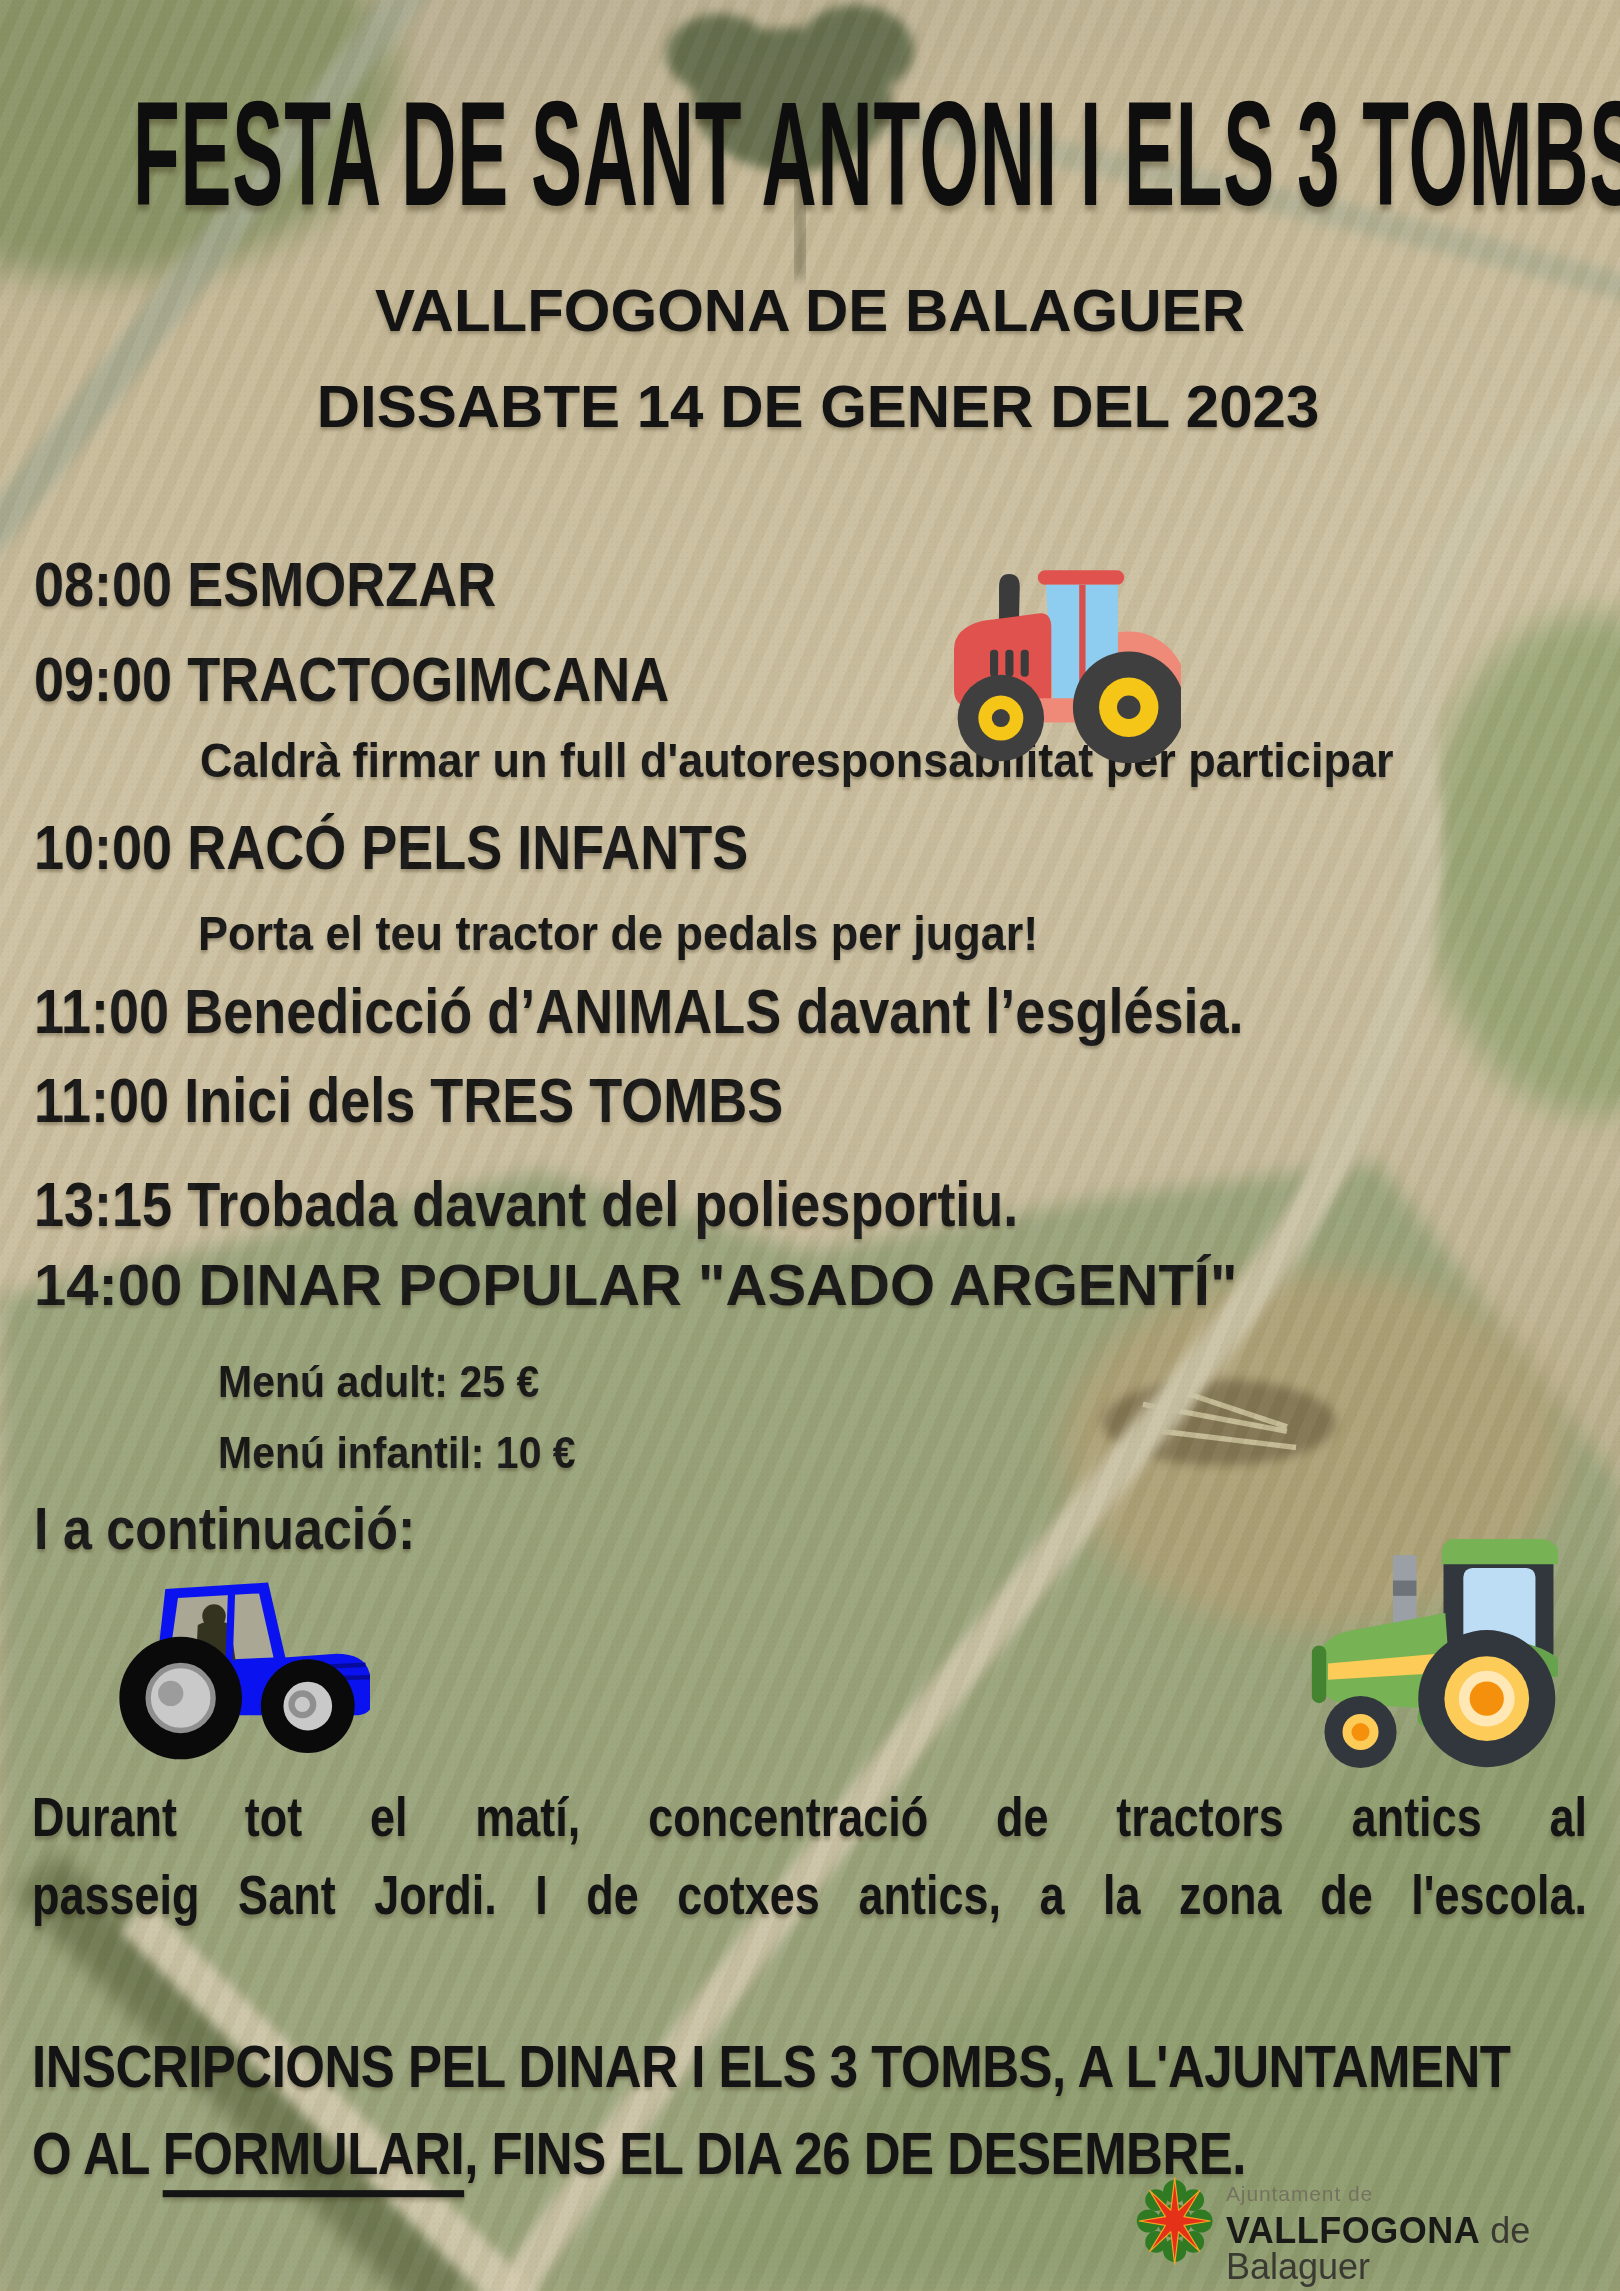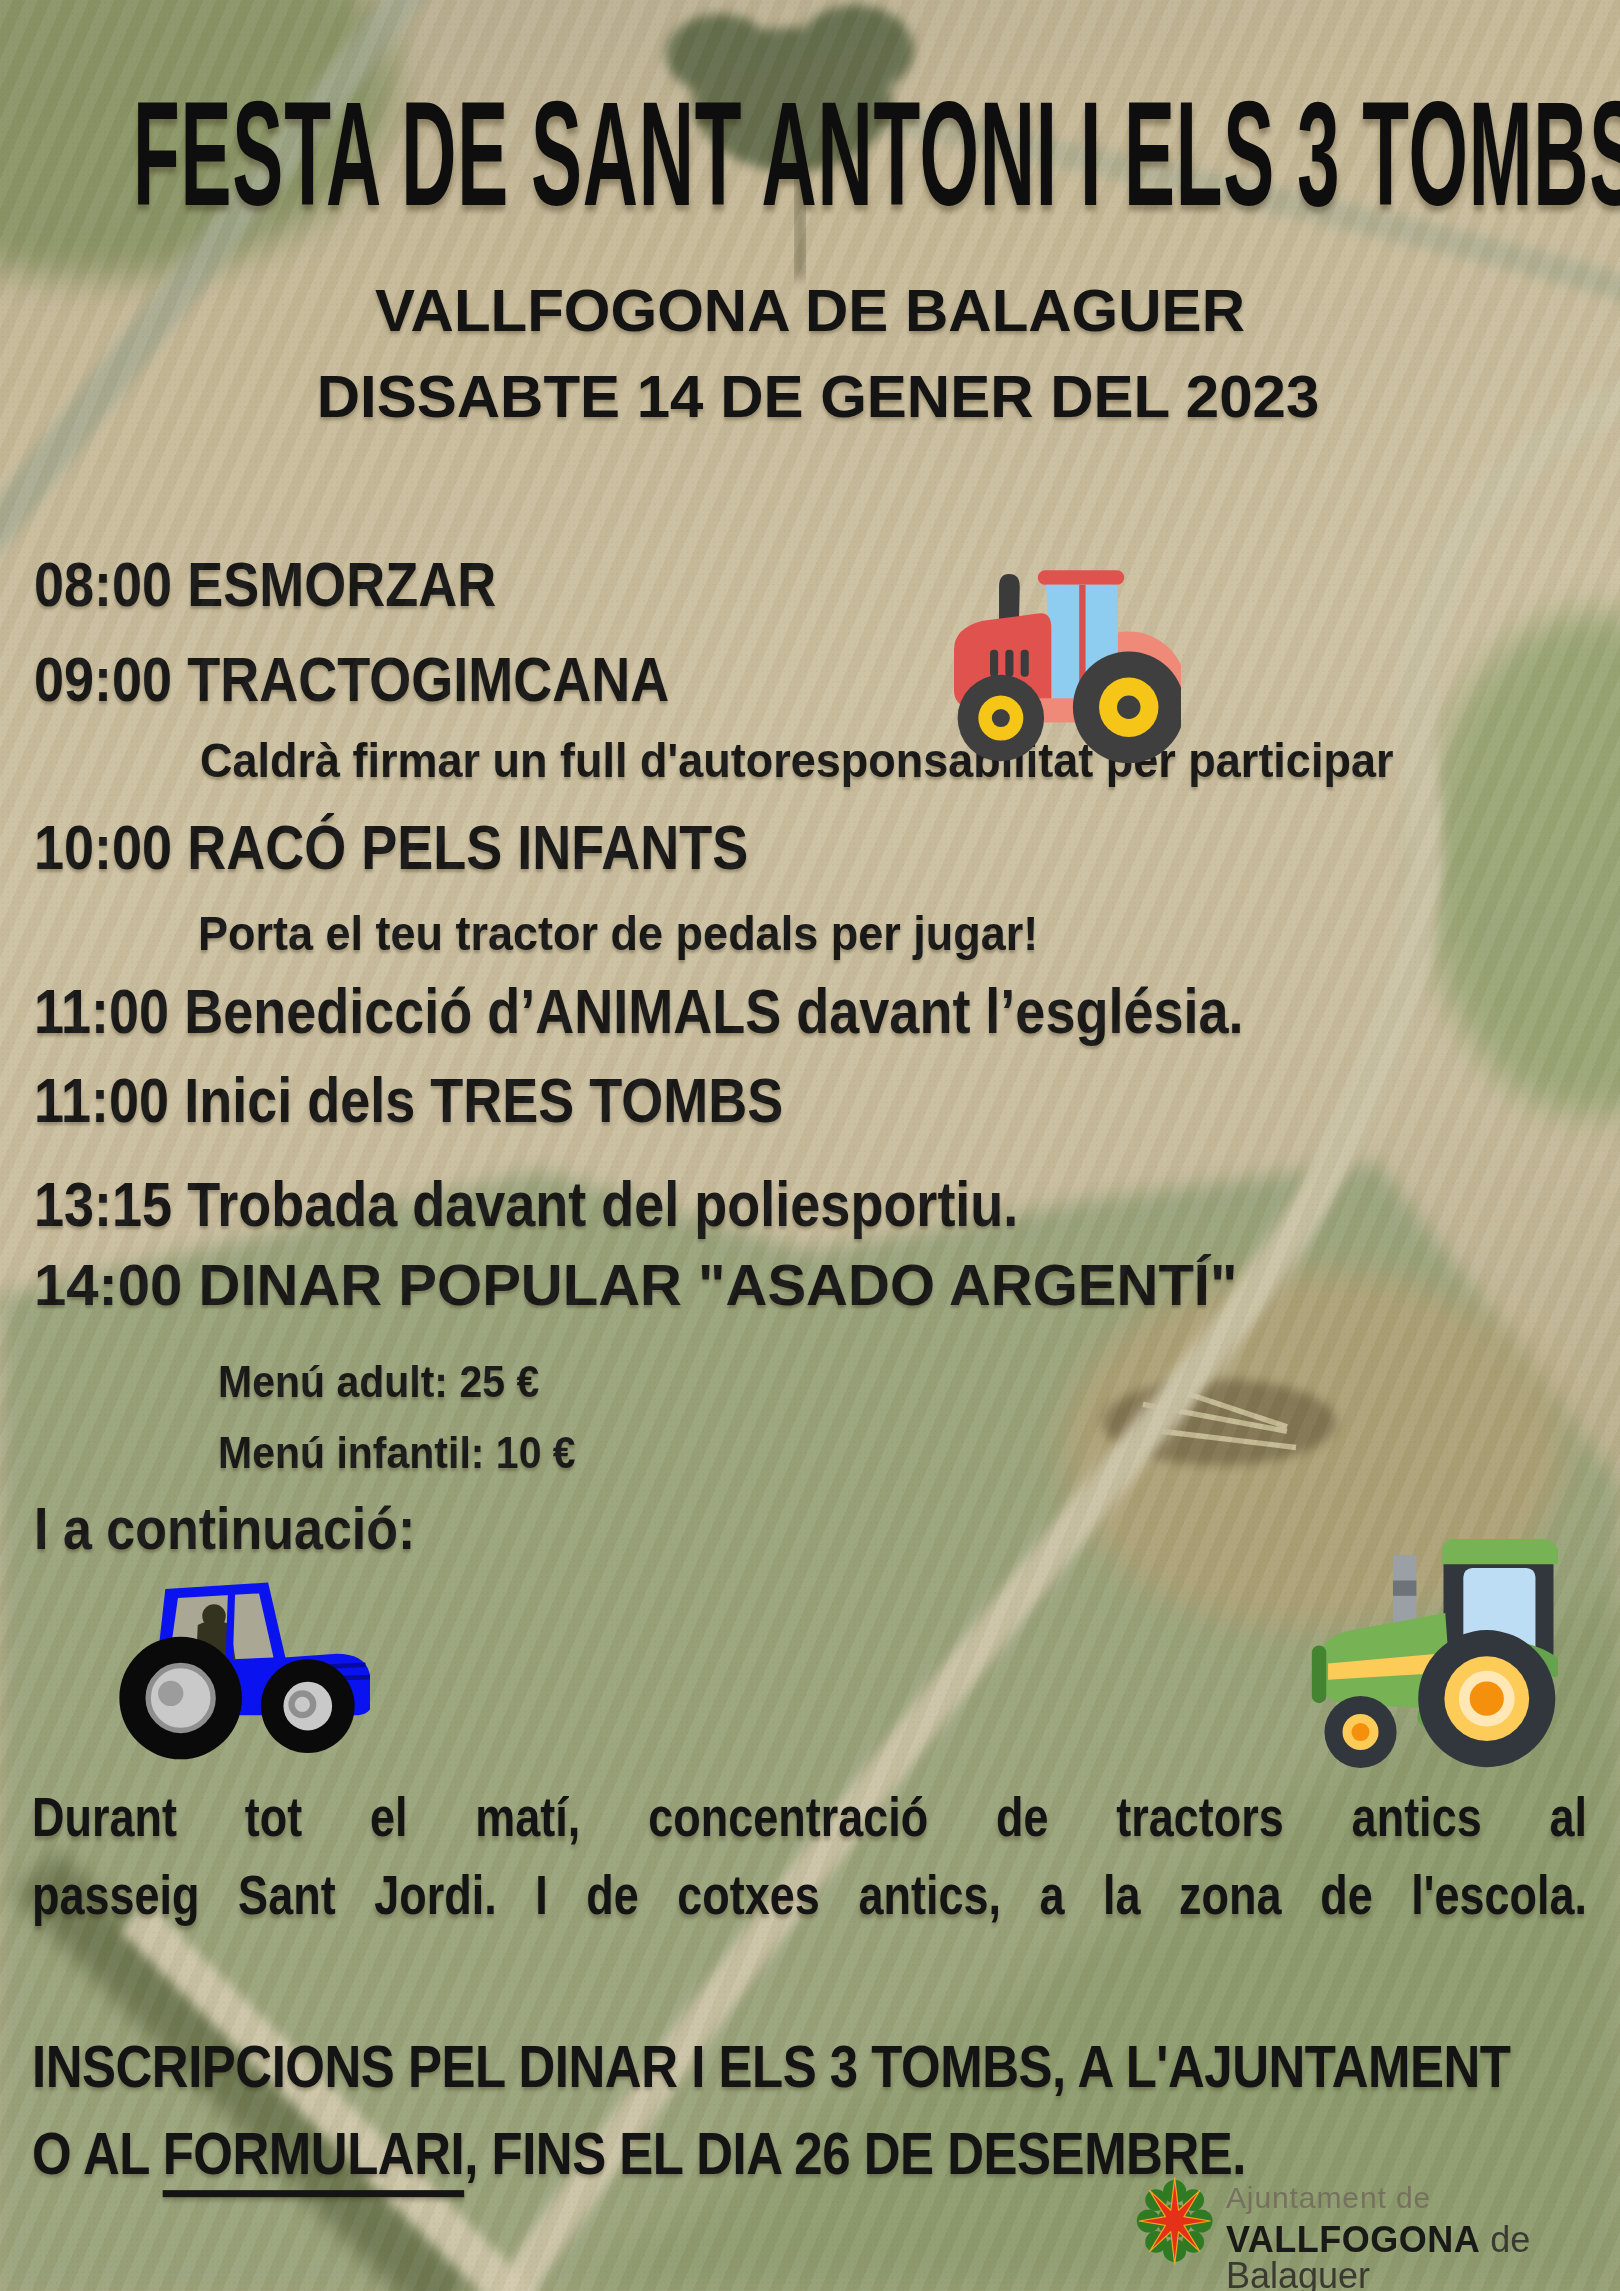--- a/index.html
+++ b/index.html
@@ -46,21 +46,21 @@
   .para .jline{display:block;text-align:justify;text-align-last:justify;}
   .inscr{position:absolute;left:32px;width:1566px;top:2024px;z-index:3;font-weight:bold;font-size:51px;
          line-height:1.45;letter-spacing:-0.5px;transform:scaleY(1.17);transform-origin:0 0;
          text-shadow:0 2.7px 3.6px rgba(55,42,18,.33);}
   .inscr .iline{display:block;white-space:nowrap;}
   .u-link{text-decoration:underline;text-decoration-thickness:6.3px;text-underline-offset:13.5px;}
   .icon-abs{position:absolute;z-index:3;}
   
   .logo{position:absolute;left:1136px;top:2167px;z-index:3;display:flex;align-items:flex-start;}
   .logo-txt{margin-left:12.6px;padding-top:16px;line-height:1;}
-  .logo-l1{font-size:30px;color:#76715f;letter-spacing:0.9px;}
+  .logo-l1{font-size:21px;color:#76715f;letter-spacing:0.9px;}
   .logo-l2{margin-top:9px;font-size:36px;color:#3a3a33;}
   .logo-l2 b{color:#191917;letter-spacing:0.5px;}
 </style>
 </head>
 <body>
 
 <div class="poster">
 
   <svg class="bg-svg" width="1620" height="2292" viewBox="0 0 1800 2546">
     <defs>
@@ -105,21 +105,21 @@
 
     <path d="M 40 2080 L 500 2560" stroke="#66714a" stroke-width="70" fill="none" opacity=".85" filter="url(#b12)"></path>
     <path d="M 150 2130 L 580 2560" stroke="#d3c9ad" stroke-width="44" fill="none" opacity=".9" filter="url(#b6)"></path>
   </svg>
   <div class="grain"></div>
 
   <div class="title-wrap">
     <span class="title">FESTA DE SANT ANTONI I ELS 3 TOMBS</span>
   </div>
   <div class="center-line sub" style="top:275px;">VALLFOGONA DE BALAGUER</div>
-  <div class="center-line sub" style="top:361px;padding-left:16px;">DISSABTE 14 DE GENER DEL 2023</div>
+  <div class="center-line sub" style="top:371px;padding-left:16px;">DISSABTE 14 DE GENER DEL 2023</div>
 
   <div class="txt sched" style="left:34px;top:546px;">
     <span class="stretch"><span class="time">08:00</span><span>ESMORZAR</span></span>
   </div>
 
   <div class="txt sched" style="left:34px;top:641px;">
     <span class="stretch"><span class="time">09:00</span><span>TRACTOGIMCANA</span></span>
   </div>
 
   <div class="icon-abs" style="left:945px;top:563px;">

